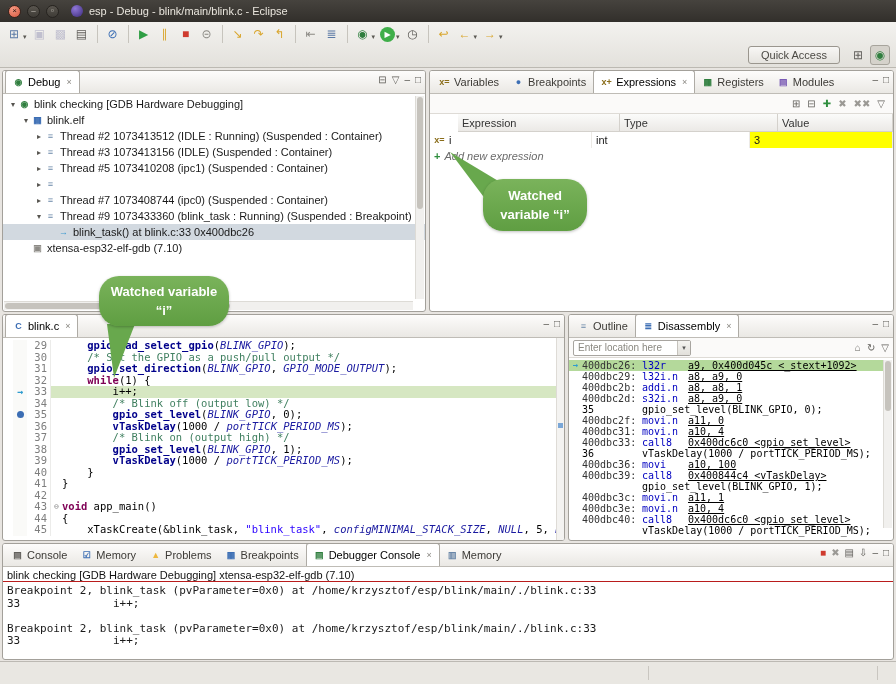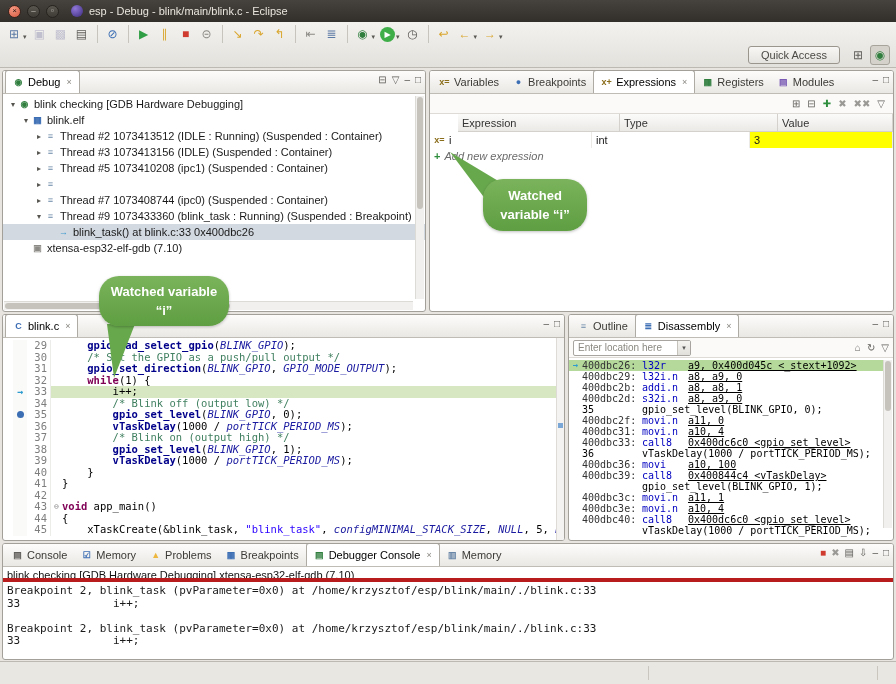--- a/index.html
+++ b/index.html
@@ -85,21 +85,21 @@
   .dline{display:flex;height:11px;white-space:pre;}
   .dline.cur{background:#b4d99b;}
   .dgut{width:13px;flex:none;text-align:center;color:#2f9ccf;font-weight:bold;font-size:9px;line-height:11px;}
   .daddr{width:60px;flex:none;color:#333;}
   .dmn{width:46px;flex:none;color:#0000c0;}
   .dops{color:#000;text-decoration:underline;}
   .dsrcnum{width:60px;flex:none;color:#000;}
   .dsrctext{color:#000;}
 
   
-  .con-label{height:15px;padding:2px 4px 0;border-bottom:4px solid #b91c1c;color:#111;white-space:nowrap;overflow:hidden;}
+  .con-label{height:15px;padding:2px 4px 0;border-bottom:1px solid #b91c1c;color:#111;white-space:nowrap;overflow:hidden;}
   .con-body{padding:3px 4px;font-size:11px;line-height:12.5px;}
   .cline{white-space:pre;height:12.5px;}
 
   
   .statusbar{position:absolute;left:0;right:0;bottom:0;height:23px;background:#e9e7e2;border-top:1px solid #bcb9b3;}
   .sb-div{position:absolute;top:4px;bottom:4px;width:1px;background:#c9c6c0;}
 
   
   .callout{position:absolute;z-index:60;background:linear-gradient(#7ab35b,#5f9e42);border-radius:20px;color:#fff;font-size:13px;font-weight:bold;display:flex;align-items:center;justify-content:center;text-align:center;line-height:19px;padding:4px 8px;box-shadow:0 1px 3px rgba(0,0,0,.25);}
   .callout-svg{position:absolute;z-index:59;pointer-events:none;}

